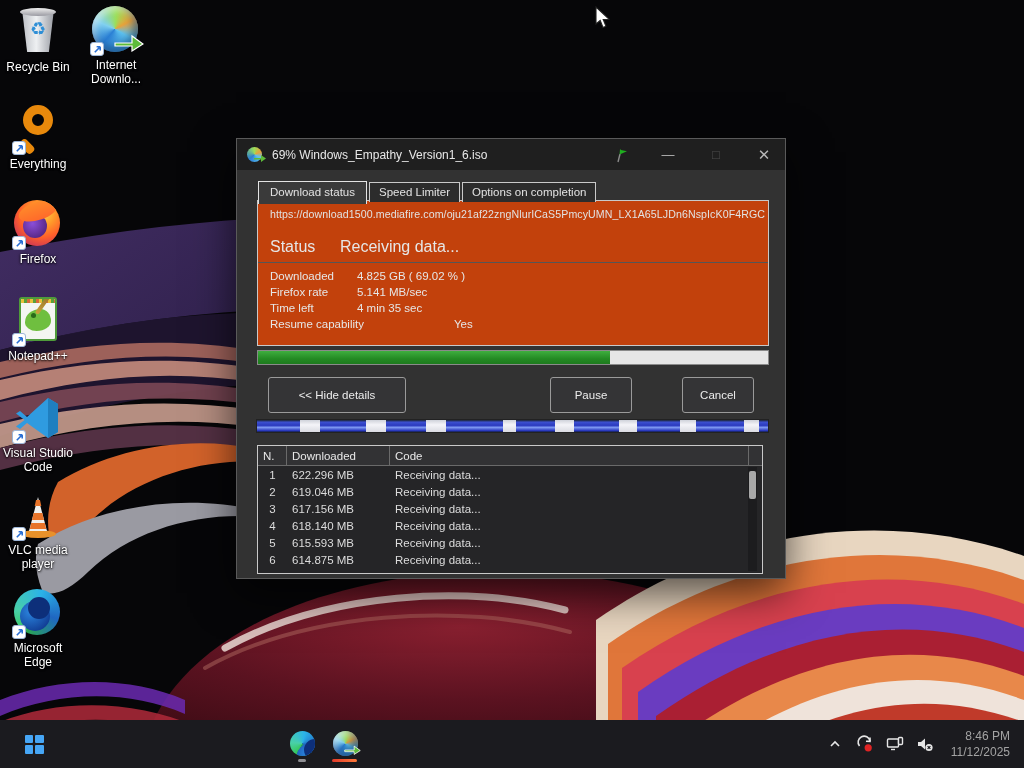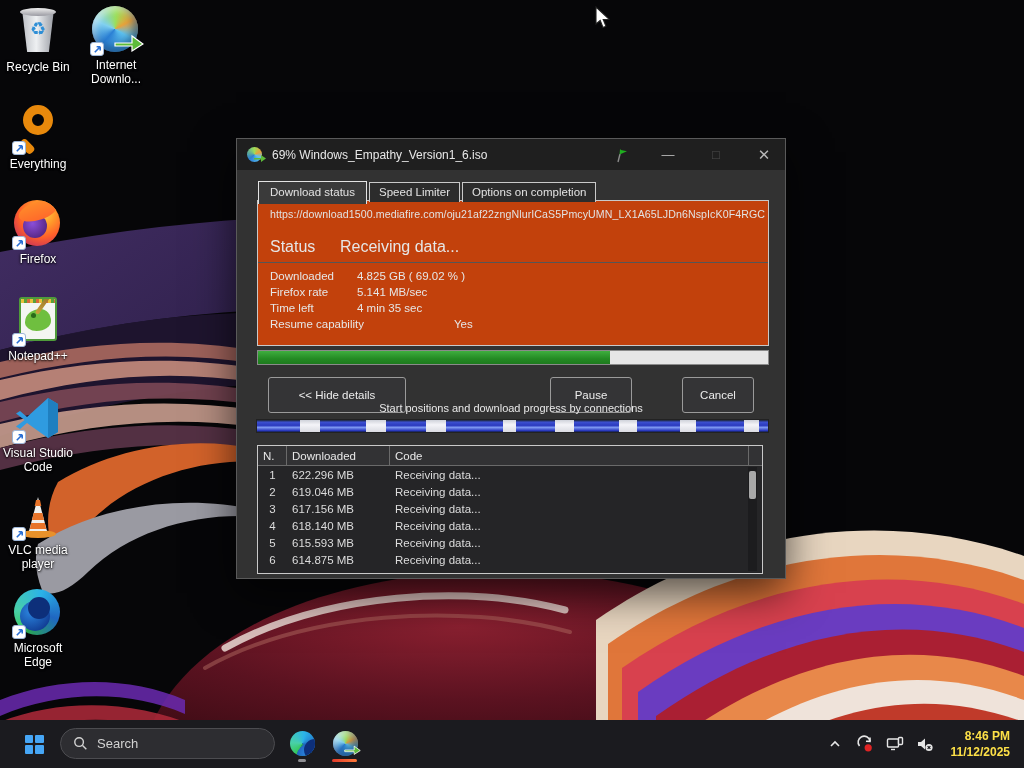--- a/index.html
+++ b/index.html
@@ -132,21 +132,21 @@
                 background:#2d2d31; border:1px solid #4c4c50; display:flex; align-items:center; padding:0 12px; }
   .searchpill .mag { width:15px; height:15px; margin-right:9px; }
   .searchpill .stext { font-size:13px; color:#d2d2d2; }
   .tb-app { position:absolute; top:9px; width:28px; height:28px; display:flex; align-items:center; justify-content:center; }
   .tb-edge-orb { width:25px; height:25px; }
   .run-dot { position:absolute; bottom:-5px; left:10px; width:8px; height:3px; border-radius:2px; background:#8f8f94; }
   .run-line { position:absolute; bottom:-5px; left:1px; width:25px; height:3px; border-radius:2px;
               background:linear-gradient(90deg,#e23a2a,#ff7a3a); }
   .tray { position:absolute; right:0; top:0; height:48px; display:flex; align-items:center; }
   .tray-ic { width:24px; height:48px; display:flex; align-items:center; justify-content:center; margin-right:6px; }
-  .clock { text-align:right; color:#fde047; font-size:12px; line-height:16px; margin:0 14px 0 8px;font-weight:bold; }
+  .clock { text-align:right; color:#a3a3a3; font-size:12px; line-height:16px; margin:0 14px 0 8px; }
 
   .cursor { position:absolute; left:594px; top:6px; z-index:50; }
 </style>
 </head>
 <body>
 
 <svg class="wallpaper" viewBox="0 0 1024 768" width="1024" height="768">
   <defs>
     <radialGradient id="blobG" cx="42%" cy="28%" r="85%">
       <stop offset="0%" stop-color="#8a2030"></stop>
@@ -353,21 +353,20 @@
   </div>
 
   <div class="pbar">
     <div class="pfill" style="width: 69%;"></div>
   </div>
 
   <div class="btn hide">&lt;&lt; Hide details</div>
   <div class="btn pause">Pause</div>
   <div class="btn cancel">Cancel</div>
 
-  <div class="conn-caption">Start positions and download progress by connections</div>
   <div class="connbar">
       <div class="gap" style="left: 8.4%; width: 3.9%;"></div>
       <div class="gap" style="left: 21.4%; width: 3.9%;"></div>
       <div class="gap" style="left: 33.1%; width: 3.9%;"></div>
       <div class="gap" style="left: 48.1%; width: 2.6%;"></div>
       <div class="gap" style="left: 58.3%; width: 3.7%;"></div>
       <div class="gap" style="left: 70.8%; width: 3.5%;"></div>
       <div class="gap" style="left: 82.7%; width: 3.3%;"></div>
       <div class="gap" style="left: 95.4%; width: 2.9%;"></div>
     </div>
@@ -417,27 +416,20 @@
 
 <div class="taskbar">
   <div class="start">
     <div class="start-glyph">
         <span></span>
         <span></span>
         <span></span>
         <span></span>
       </div>
   </div>
-  <div class="searchpill">
-    <svg class="mag" viewBox="0 0 16 16">
-        <circle cx="6.5" cy="6.5" r="4.6" fill="none" stroke="#d2d2d2" stroke-width="1.5"></circle>
-        <path d="M10.2,10.2 L14.2,14.2" stroke="#d2d2d2" stroke-width="1.5"></path>
-      </svg>
-    <span class="stext">Search</span>
-  </div>
 
   <div class="tb-app" style="left:288px;">
     <div class="edge-orb tb-edge-orb"></div>
     <div class="run-dot"></div>
   </div>
   <div class="tb-app" style="left:331px;">
     <div style="position:relative; width:25px; height:25px;">
       <div class="idm-globe" style="width:25px; height:25px;"></div>
       <svg style="position:absolute; right:-3px; bottom:1px; width:17px; height:10px;" viewBox="0 0 30 18">
           <path d="M1,9 L18,9 L18,2 L29,10 L18,17 L18,12 L1,12 Z" fill="#5dbb3a" stroke="#fff" stroke-width="1.4"></path>

